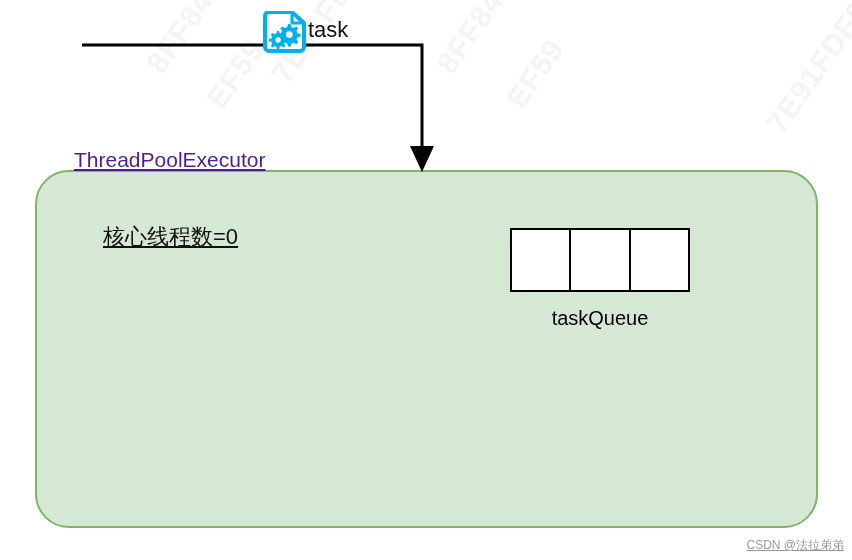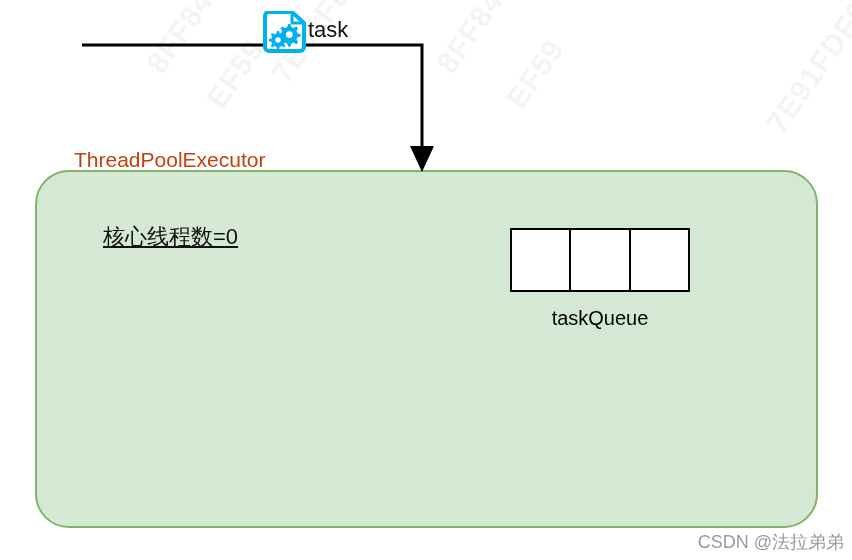--- a/index.html
+++ b/index.html
@@ -65,23 +65,24 @@
     z-index: 5;
     white-space: nowrap;
   }
 
   
   .executor-title {
     position: absolute;
     left: 74px;
     top: 148px;
     font-size: 21px;
-    color: #c2410c;
-    z-index: 4;
-    white-space: nowrap;
+    color: #4c1d95;
+    z-index: 4;
+    white-space: nowrap;
+    text-decoration: underline;
   }
   .executor-box {
     position: absolute;
     left: 35px;
     top: 170px;
     width: 783px;
     height: 358px;
     background: #d5e8d4;
     border: 2px solid #82b366;
     border-radius: 34px;
@@ -130,24 +131,25 @@
     color: #000000;
     z-index: 4;
     white-space: nowrap;
   }
 
   
   .credit {
     position: absolute;
     right: 8px;
     bottom: 6px;
-    font-size: 18px;
+    font-size: 12px;
     color: #9a9a9a;
     z-index: 6;
     white-space: nowrap;
+    text-decoration: underline;
   }
 </style>
 </head>
 <body>
 
 <div id="canvas">
 
   <div class="watermark-layer">
     <div class="wm" style="left:140px; top:60px;">8FF84</div>
     <div class="wm" style="left:200px; top:95px;">EF59</div>

